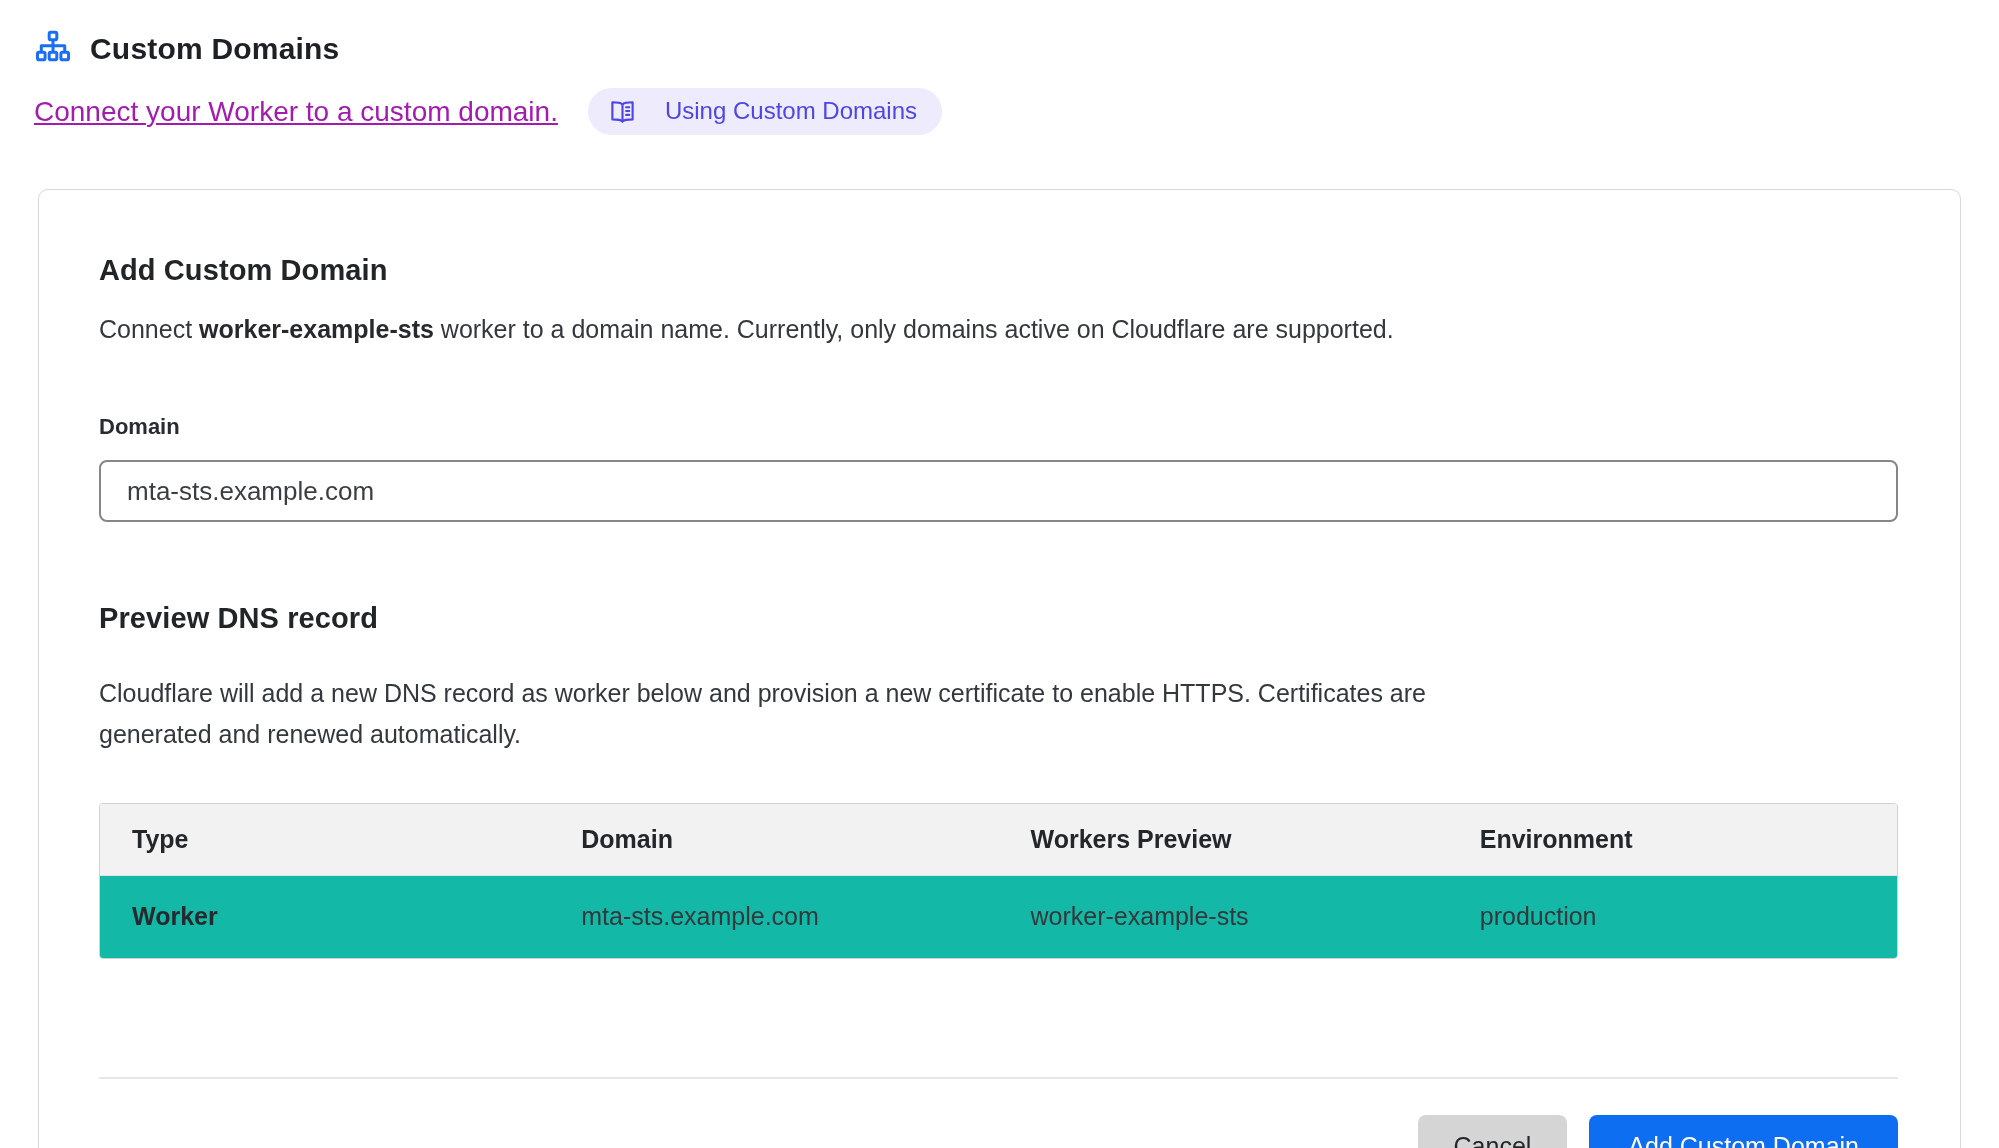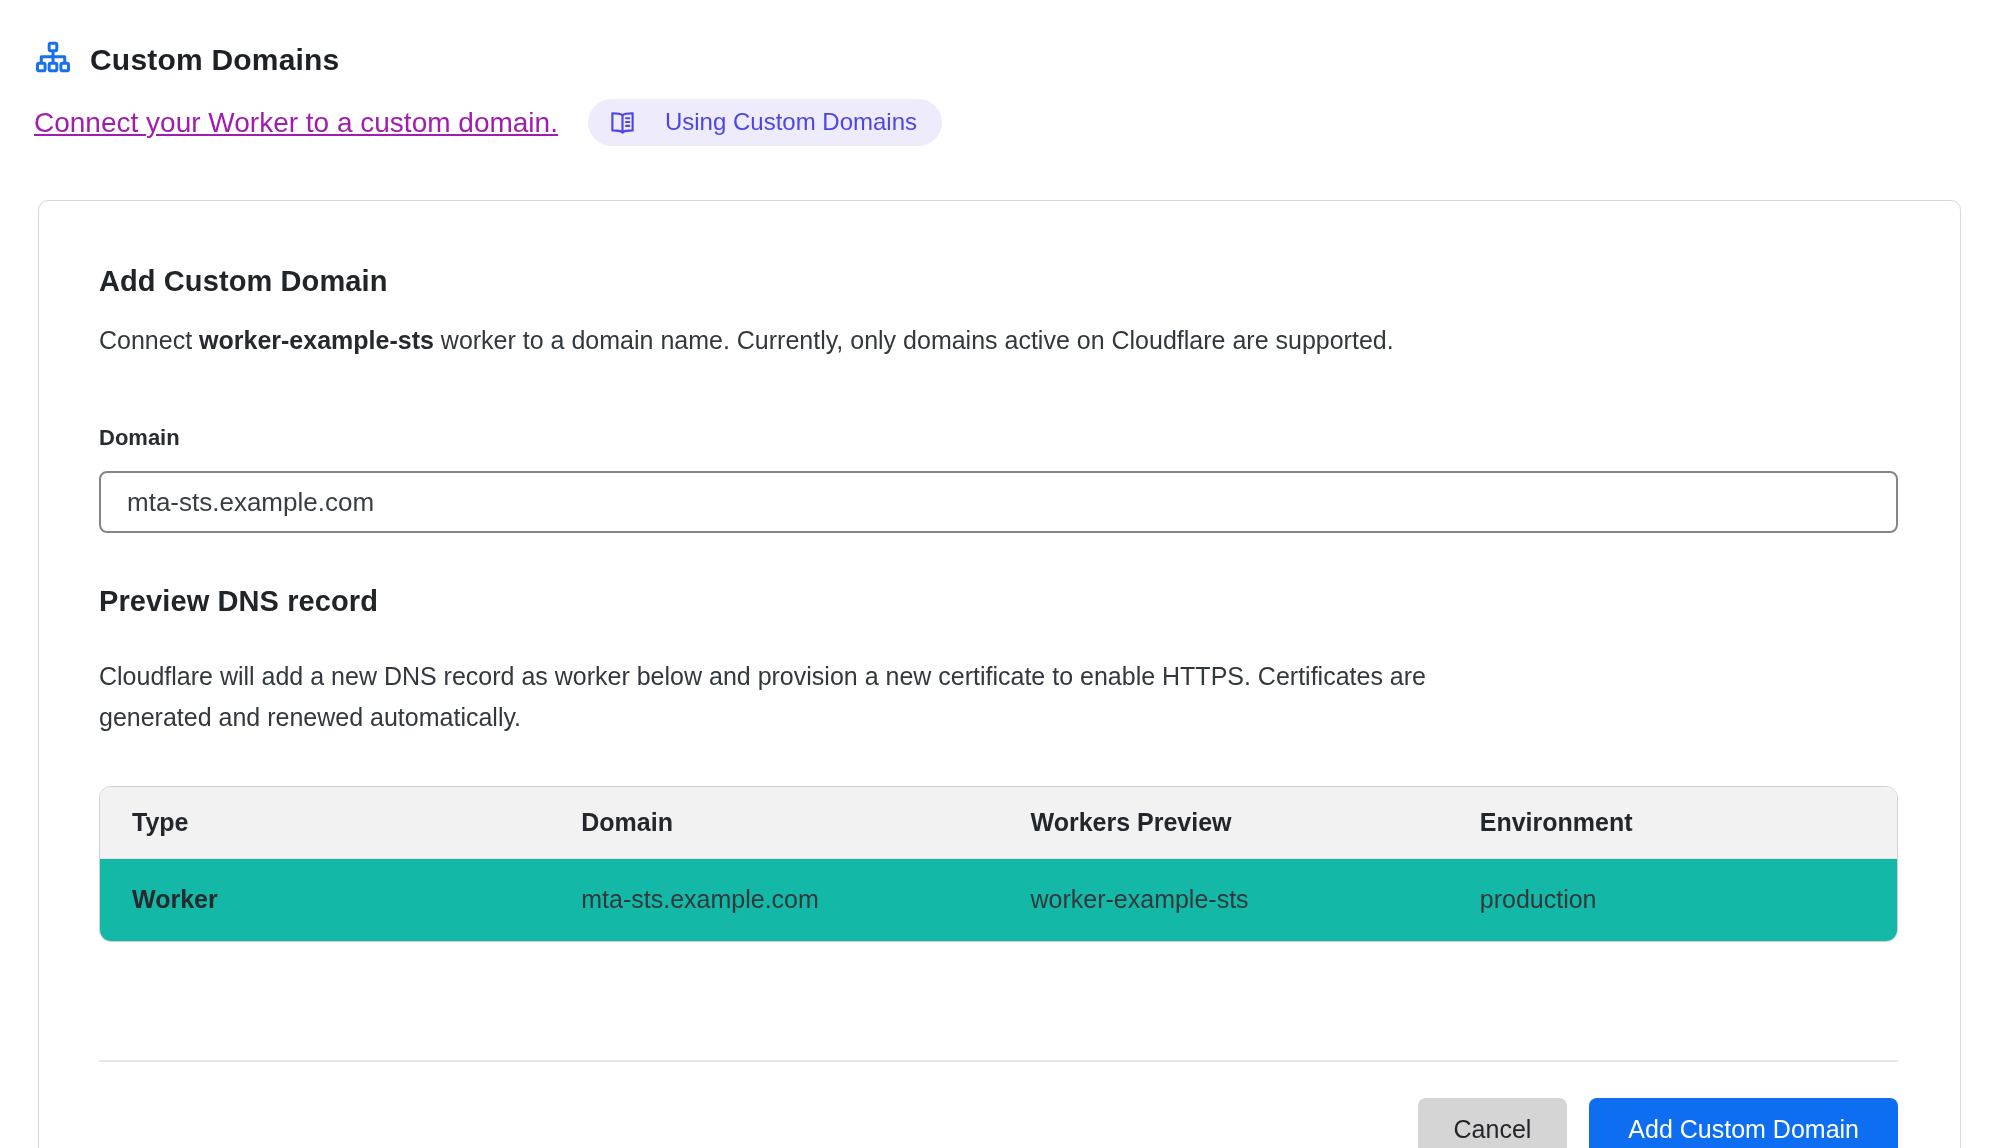--- a/index.html
+++ b/index.html
@@ -6,21 +6,21 @@
   html, body { background: #ffffff; }
   body {
     font-family: "Liberation Sans", sans-serif;
     color: #33383d;
     width: 1999px;
     height: 1148px;
     overflow: hidden;
   }
 
   
-  .page-header { padding: 41px 38px 0 34px; }
+  .page-header { padding: 30px 38px 0 34px; }
   .title-row { display: flex; align-items: center; gap: 18px; }
   .title-row h1 {
     font-size: 30px; font-weight: 700; color: #1d2125; letter-spacing: 0.2px;
   }
   .sitemap-icon { width: 38px; height: 38px; display: block; }
 
   .subtitle-row { display: flex; align-items: center; gap: 30px; margin-top: 20px; }
   .subtitle-row .subtitle { font-size: 28px; color: #a21caf; text-decoration: underline; }
 
   .docs-badge {
@@ -56,31 +56,31 @@
     width: 100%; height: 62px;
     font-family: "Liberation Sans", sans-serif;
     font-size: 26px; color: #3a3e43;
     padding: 0 26px;
     border: 2px solid #84868a;
     border-radius: 8px;
     background: #fff;
     outline: none;
   }
 
-  .preview-heading { margin-top: 52px; }
+  .preview-heading { margin-top: 80px; }
   .preview-desc {
     font-size: 25px; color: #33383d; line-height: 41px;
     max-width: 1445px; margin-top: 38px;
   }
 
   
   .dns-table-wrap {
     margin-top: 48px;
     border: 1px solid #cfd1d3;
-    border-radius: 12px;
+    border-radius: 4px;
     overflow: hidden;
   }
   table.dns-table { width: 100%; border-collapse: collapse; }
   .dns-table thead th {
     background: #f2f2f2;
     text-align: left;
     font-size: 25px; font-weight: 700; color: #23262a;
     padding: 21px 20px 21px 32px;
     border-bottom: 1px solid #e2e3e4;
     width: 25%;

